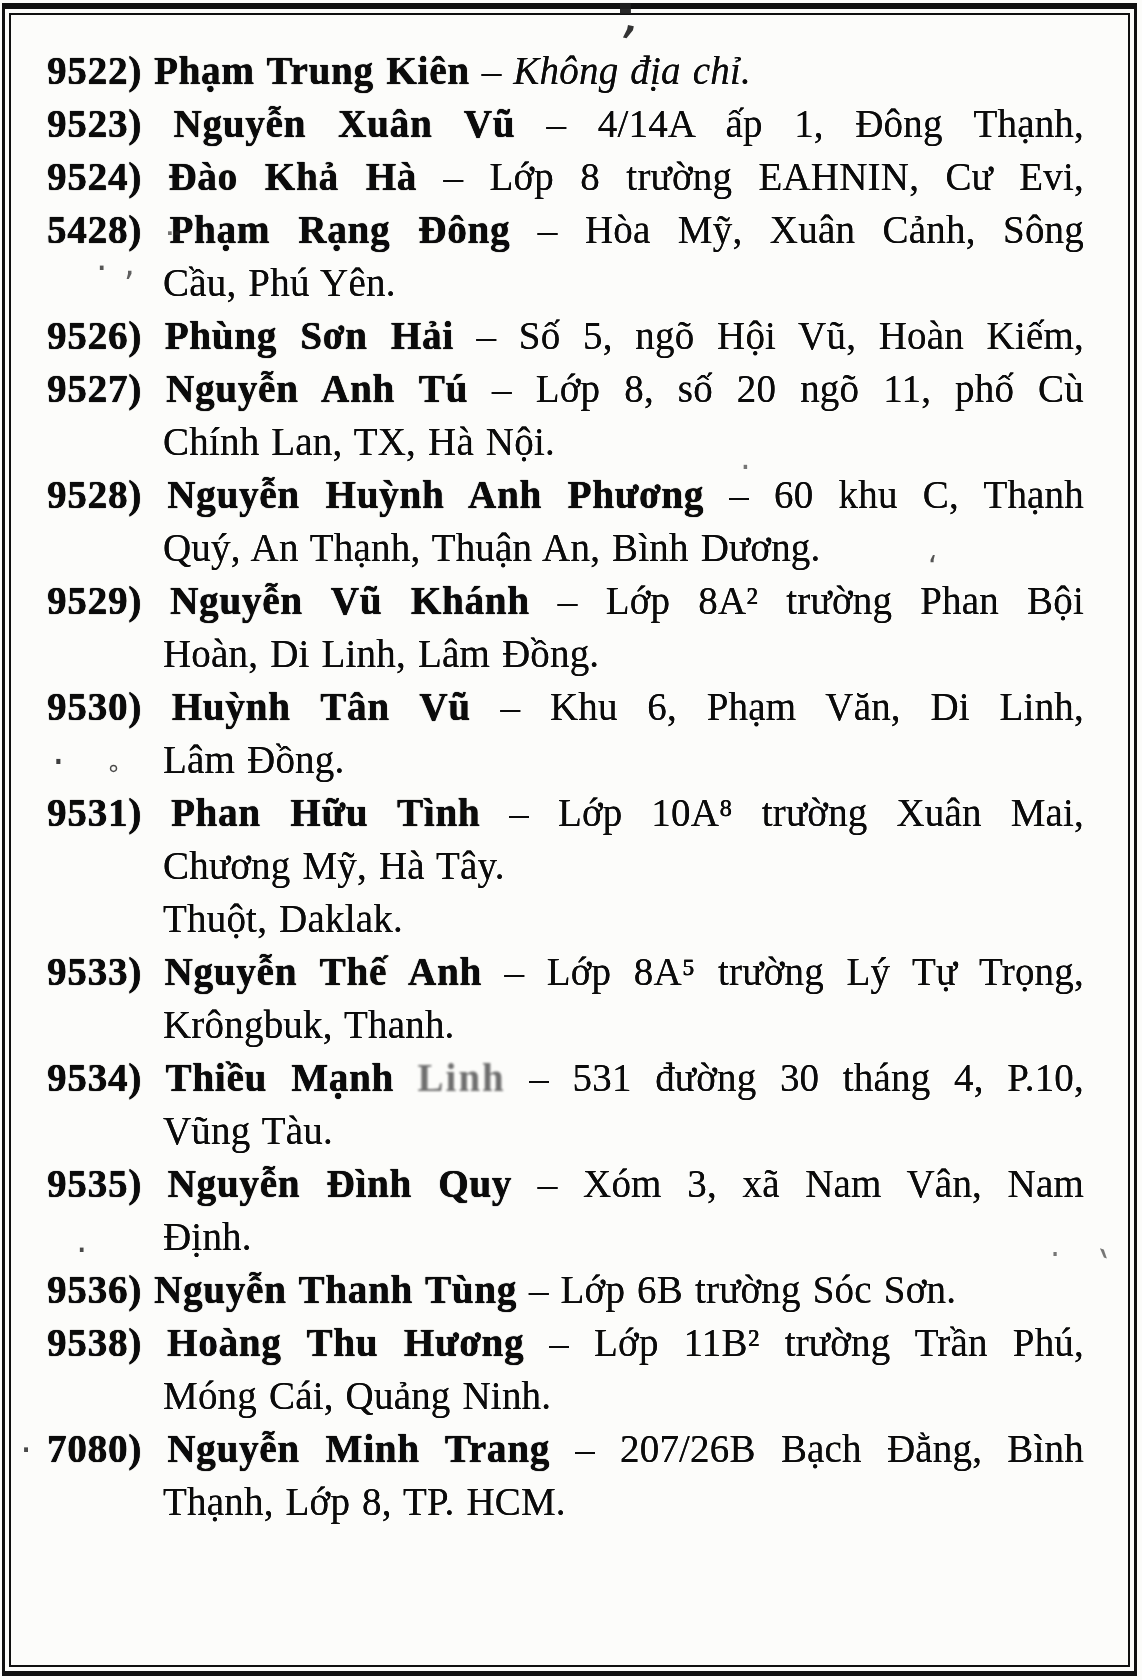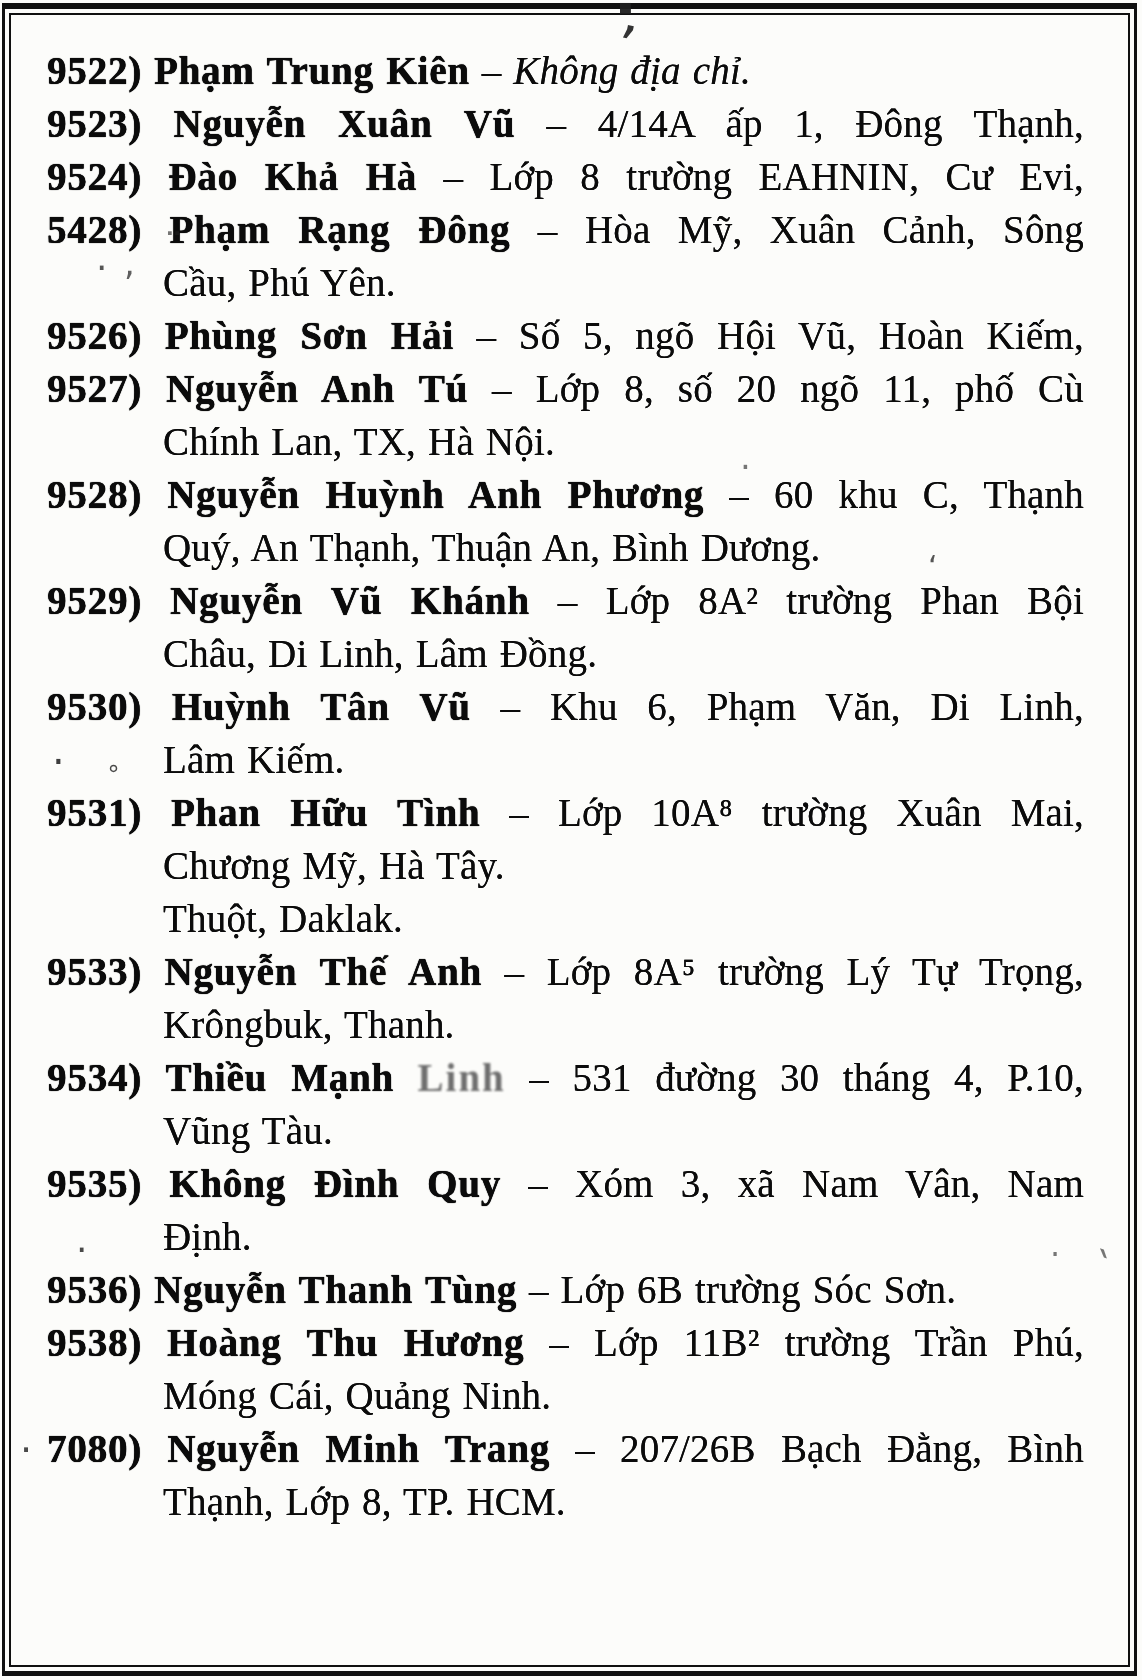--- a/index.html
+++ b/index.html
@@ -87,43 +87,43 @@
           <div class="entry">
             <p class="line"><span class="num">9527)</span> <span class="name">Nguyễn Anh Tú</span>  <span class="sep">–</span> <span class="addr">Lớp 8, số 20 ngõ 11, phố Cù</span></p>
             <p class="line cont last">Chính Lan, TX, Hà Nội.</p>
           </div>
           <div class="entry">
             <p class="line"><span class="num">9528)</span> <span class="name">Nguyễn Huỳnh Anh Phương</span>  <span class="sep">–</span> <span class="addr">60 khu C, Thạnh</span></p>
             <p class="line cont last">Quý, An Thạnh, Thuận An, Bình Dương.</p>
           </div>
           <div class="entry">
             <p class="line"><span class="num">9529)</span> <span class="name">Nguyễn Vũ Khánh</span>  <span class="sep">–</span> <span class="addr">Lớp 8A² trường Phan Bội</span></p>
-            <p class="line cont last">Châu, Di Linh, Lâm Đồng.</p>
+            <p class="line cont last">Hoàn, Di Linh, Lâm Đồng.</p>
           </div>
           <div class="entry">
             <p class="line"><span class="num">9530)</span> <span class="name">Huỳnh Tân Vũ</span>  <span class="sep">–</span> <span class="addr">Khu 6, Phạm Văn, Di Linh,</span></p>
-            <p class="line cont last">Lâm Kiếm.</p>
+            <p class="line cont last">Lâm Đồng.</p>
           </div>
           <div class="entry">
             <p class="line"><span class="num">9531)</span> <span class="name">Phan Hữu Tình</span>  <span class="sep">–</span> <span class="addr">Lớp 10A⁸ trường Xuân Mai,</span></p>
             <p class="line cont last">Chương Mỹ, Hà Tây.</p>
           </div>
           <div class="entry">
             <p class="line cont last">Thuột, Daklak.</p>
           </div>
           <div class="entry">
             <p class="line"><span class="num">9533)</span> <span class="name">Nguyễn Thế Anh</span>  <span class="sep">–</span> <span class="addr">Lớp 8A⁵ trường Lý Tự Trọng,</span></p>
             <p class="line cont last">Krôngbuk, Thanh.</p>
           </div>
           <div class="entry">
             <p class="line"><span class="num">9534)</span> <span class="name">Thiều Mạnh</span> <span class="name-faded">Linh</span> <span class="sep">–</span> <span class="addr">531 đường 30 tháng 4, P.10,</span></p>
             <p class="line cont last">Vũng Tàu.</p>
           </div>
           <div class="entry">
-            <p class="line"><span class="num">9535)</span> <span class="name">Không Đình Quy</span>  <span class="sep">–</span> <span class="addr">Xóm 3, xã Nam Vân, Nam</span></p>
+            <p class="line"><span class="num">9535)</span> <span class="name">Nguyễn Đình Quy</span>  <span class="sep">–</span> <span class="addr">Xóm 3, xã Nam Vân, Nam</span></p>
             <p class="line cont last">Định.</p>
           </div>
           <div class="entry">
             <p class="line last"><span class="num">9536)</span> <span class="name">Nguyễn Thanh Tùng</span>  <span class="sep">–</span> <span class="addr">Lớp 6B trường Sóc Sơn.</span></p>
           </div>
           <div class="entry">
             <p class="line"><span class="num">9538)</span> <span class="name">Hoàng Thu Hương</span>  <span class="sep">–</span> <span class="addr">Lớp 11B² trường Trần Phú,</span></p>
             <p class="line cont last">Móng Cái, Quảng Ninh.</p>
           </div>
           <div class="entry">

